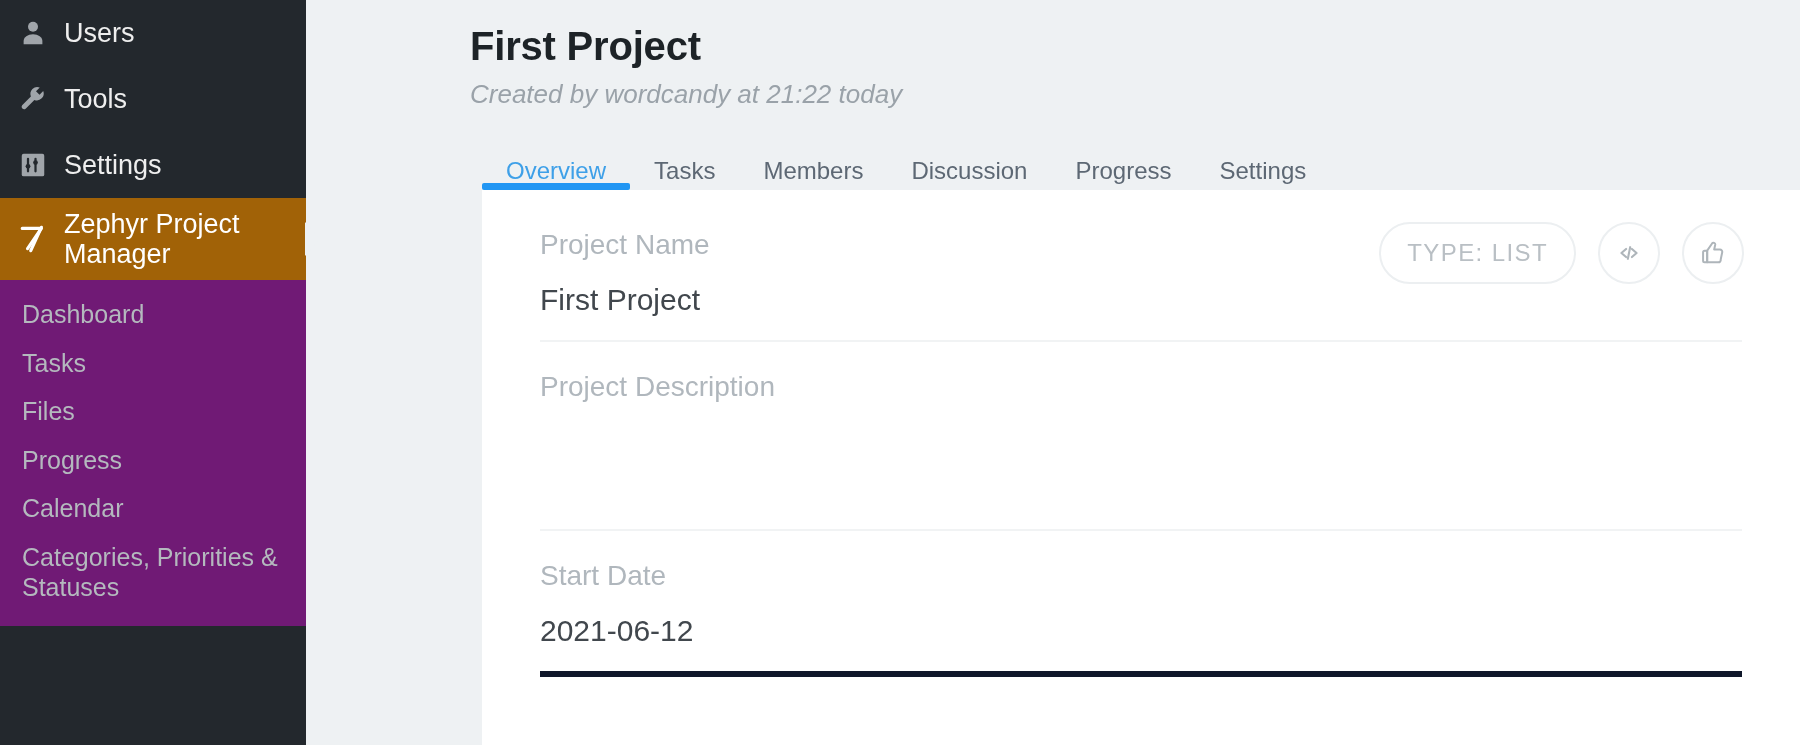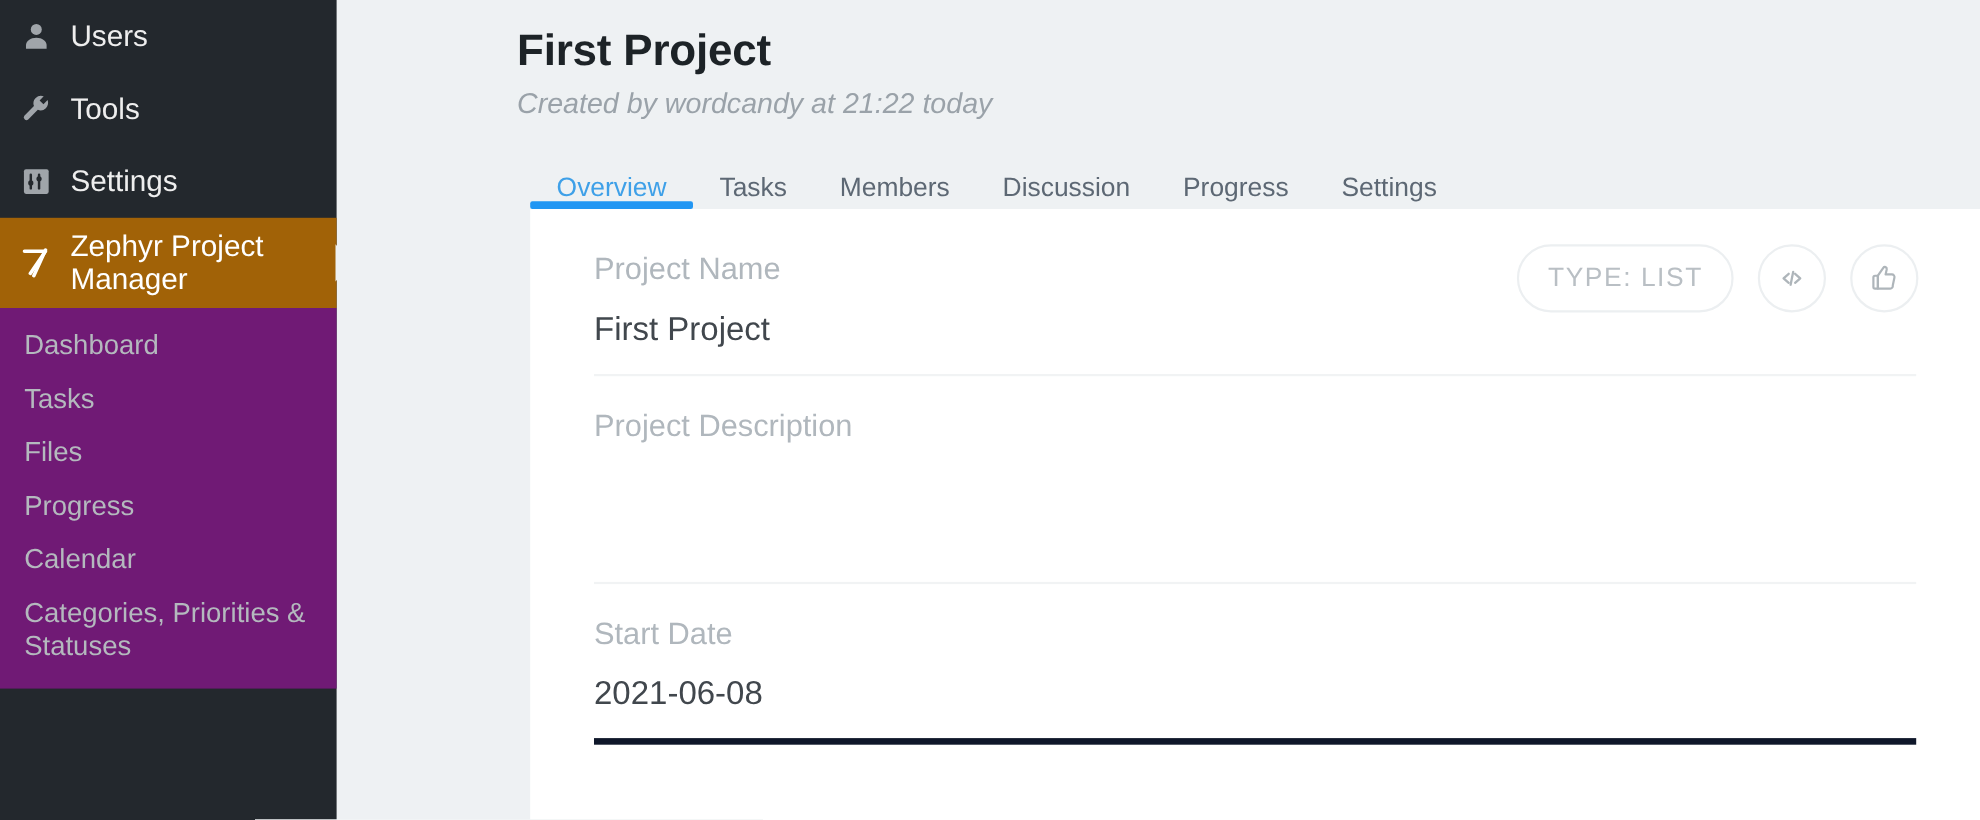--- a/index.html
+++ b/index.html
@@ -333,19 +333,19 @@
           <div class="field-value">First Project</div>
         </div>
 
         <div class="field desc">
           <div class="field-label">Project Description</div>
           <div class="field-value"></div>
         </div>
 
         <div class="field last">
           <div class="field-label">Start Date</div>
-          <div class="field-value">2021-06-08</div>
+          <div class="field-value">2021-06-12</div>
         </div>
 
       </section>
     </div>
   </main>
 </div>
 
 </body></html>

